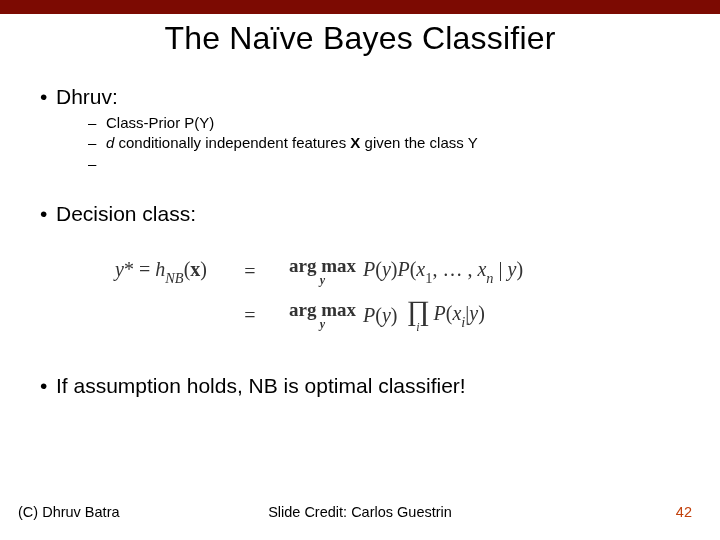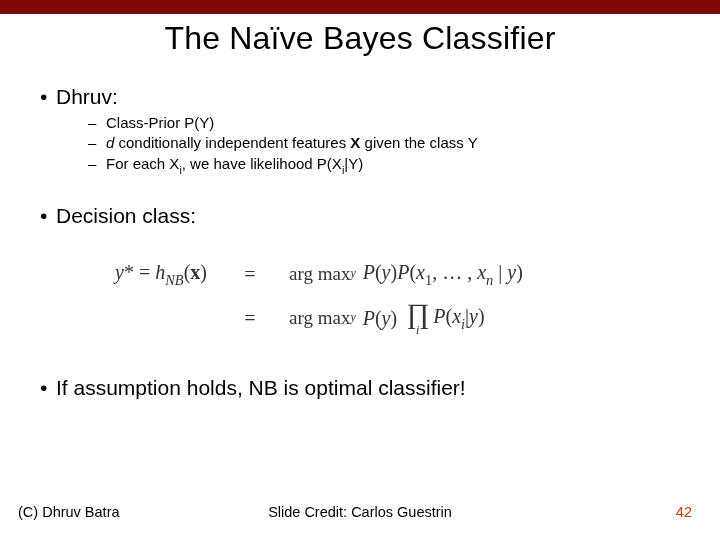--- a/index.html
+++ b/index.html
@@ -77,24 +77,25 @@
     width: 24px;
     text-align: center;
   }
   .eq-right {
     display: flex;
     align-items: center;
     position: relative;
   }
   .argmax {
     display: inline-flex;
-    flex-direction: row;
+    flex-direction: column;
     align-items: center;
     line-height: 0.95;
     padding: 0 2px;
+    font-weight: bold;
   }
   .argmax .am-top { font-size: 19px; }
   .argmax .am-sub { font-size: 12px; margin-top: 0px; }
   .prod {
     display: inline-flex;
     flex-direction: column;
     align-items: center;
     line-height: 0.9;
     padding: 0 2px;
     margin: 0 2px;
@@ -135,21 +136,20 @@
       <div class="bullet-l2">
         <span class="dash">–</span>
         <span>Class-Prior P(Y)</span>
       </div>
       <div class="bullet-l2">
         <span class="dash">–</span>
         <span><span class="italic">d</span> conditionally independent features <b>X</b> given the class Y</span>
       </div>
       <div class="bullet-l2">
         <span class="dash">–</span>
-        <span>For each X<span class="sub">i</span>, we have likelihood P(X<span class="sub">i</span>|Y)</span>
       </div>
     </div>
 
     <div class="bullet-l1 gap-sm">
       <span class="dot">•</span>
       <span>Decision class:</span>
     </div>
 
     <div class="eq-block">
       <div class="eq-row">

